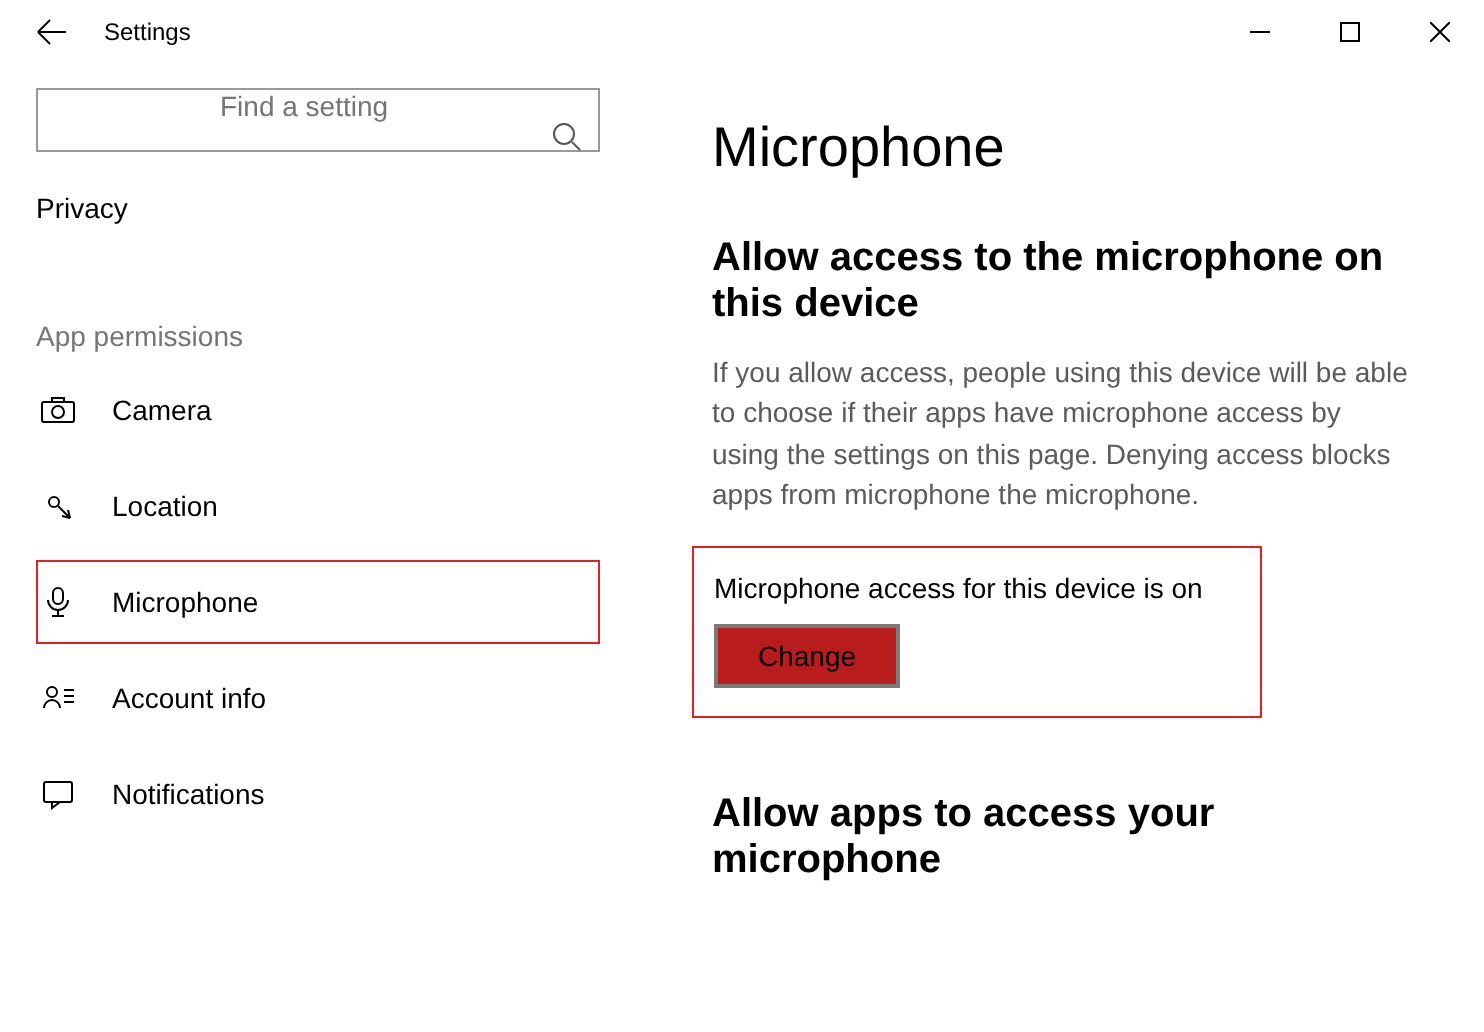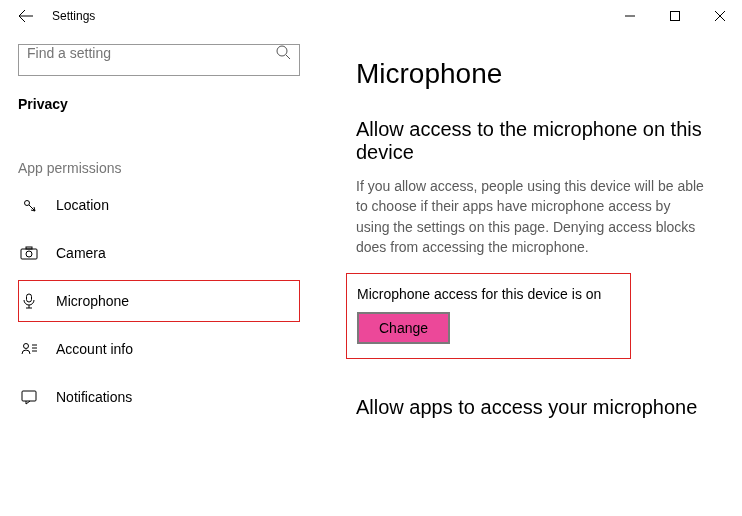--- a/index.html
+++ b/index.html
@@ -55,35 +55,36 @@
       gap: 16px;
       height: 36px;
       margin-bottom: 16px;
     }
     .home-label { font-size: 14px; }
     .search-box {
       width: 282px;
       height: 32px;
       border: 1px solid #999;
       display: flex;
-      align-items: flex-start;
+      align-items: flex-end;
       padding: 0 8px;
       margin-bottom: 20px;
+      flex-direction: column;
     }
     .search-input {
       flex: 1;
       border: none;
       outline: none;
       font-size: 14px;
       color: #666;
       background: transparent;
     }
     .search-icon { color: #666; }
     .sidebar-section-title {
-      font-weight: 700;
+      font-weight: 400;
       font-size: 14px;
       margin-bottom: 48px;
     }
     .sidebar-group-label {
       color: #767676;
       font-size: 14px;
       margin-bottom: 8px;
     }
     .nav-item {
       display: flex;
@@ -108,36 +109,36 @@
       flex: 1;
       padding: 26px 36px 0 36px;
     }
     .page-title {
       font-size: 28px;
       font-weight: 400;
       margin-bottom: 28px;
     }
     .section-heading {
       font-size: 20px;
-      font-weight: 400;
+      font-weight: 700;
       margin-bottom: 12px;
       color: #000;
     }
     .section-desc {
       font-size: 14px;
       color: #5b5b5b;
       line-height: 1.45;
       margin-bottom: 16px;
     }
     .status-row {
       font-size: 14px;
       margin-bottom: 10px;
     }
     .change-btn {
-      background: #ec4899;
+      background: #b91c1c;
       border: 2px solid #7a7a7a;
       padding: 6px 20px;
       font-size: 14px;
       font-family: inherit;
     }
     .red-outline {
       border: 1px solid #d22;
       padding: 12px 10px 14px 10px;
       margin-left: -10px;
       margin-bottom: 37px;
@@ -188,38 +189,38 @@
       </span>
     </div>
 
     <div class="sidebar-section-title">Privacy</div>
 
     <div class="sidebar-group-label">App permissions</div>
 
     <div class="nav-item">
       <span class="nav-icon">
         <svg width="18" height="18" viewBox="0 0 18 18" stroke="#000" stroke-width="1" fill="none">
+            <rect x="1" y="5" width="16" height="10" rx="1"></rect>
+            <circle cx="9" cy="10" r="3"></circle>
+            <rect x="6" y="3" width="6" height="2"></rect>
+          </svg>
+      </span>
+      <span>Camera</span>
+    </div>
+
+    <div class="nav-item">
+      <span class="nav-icon">
+        <svg width="18" height="18" viewBox="0 0 18 18" stroke="#000" stroke-width="1" fill="none">
             <circle cx="7" cy="7" r="2.5"></circle>
             <line x1="9" y1="9" x2="15" y2="15"></line>
             <line x1="15" y1="15" x2="14" y2="11"></line>
             <line x1="15" y1="15" x2="11" y2="14"></line>
           </svg>
       </span>
       <span>Location</span>
-    </div>
-
-    <div class="nav-item">
-      <span class="nav-icon">
-        <svg width="18" height="18" viewBox="0 0 18 18" stroke="#000" stroke-width="1" fill="none">
-            <rect x="1" y="5" width="16" height="10" rx="1"></rect>
-            <circle cx="9" cy="10" r="3"></circle>
-            <rect x="6" y="3" width="6" height="2"></rect>
-          </svg>
-      </span>
-      <span>Camera</span>
     </div>
 
     <div class="nav-item selected">
       <span class="nav-icon">
         <svg width="18" height="18" viewBox="0 0 18 18" stroke="#000" stroke-width="1" fill="none">
             <rect x="6.5" y="2" width="5" height="8" rx="2.5"></rect>
             <path d="M4 8 a5 5 0 0 0 10 0"></path>
             <line x1="9" y1="13" x2="9" y2="16"></line>
             <line x1="6" y1="16" x2="12" y2="16"></line>
           </svg>
@@ -248,21 +249,21 @@
           </svg>
       </span>
       <span>Notifications</span>
     </div>
   </div>
 
   <div class="main">
     <h1 class="page-title">Microphone</h1>
 
     <h2 class="section-heading">Allow access to the microphone on this device</h2>
-    <p class="section-desc">If you allow access, people using this device will be able to choose if their apps have microphone access by using the settings on this page. Denying access blocks does from accessing the microphone.</p>
+    <p class="section-desc">If you allow access, people using this device will be able to choose if their apps have microphone access by using the settings on this page. Denying access blocks apps from microphone the microphone.</p>
 
     <div class="red-outline">
       <div class="status-row">Microphone access for this device is on</div>
       <button class="change-btn">Change</button>
     </div>
 
     <h2 class="section-heading">Allow apps to access your microphone</h2>
   </div>
 </div>
 

